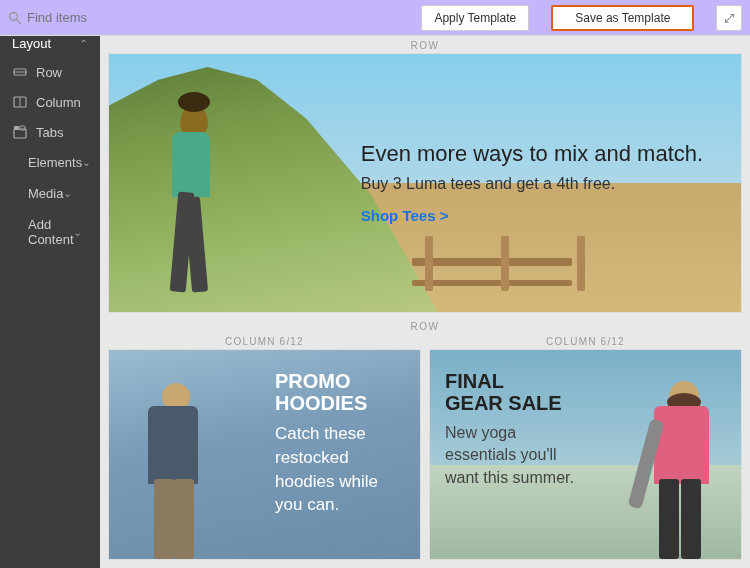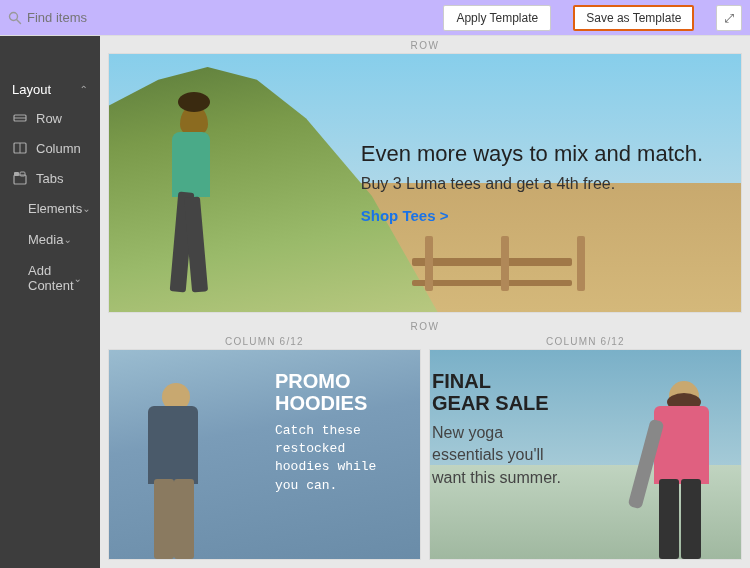--- a/index.html
+++ b/index.html
@@ -35,21 +35,21 @@
       font-size: 12px;
       padding: 4px 12px;
       cursor: pointer;
       border-radius: 2px;
     }
     .btn-save {
       border: 2px solid #e06010;
       background: #fff;
       color: #333;
       font-size: 12px;
-      padding: 4px 11px;
+      padding: 4px 22px;
       cursor: pointer;
       border-radius: 2px;
       font-weight: 500;
     }
     .btn-expand {
       border: 1px solid #ccc;
       background: #fff;
       color: #555;
       font-size: 12px;
       padding: 4px 7px;
@@ -71,25 +71,24 @@
       color: #ccc;
       font-size: 13px;
       display: flex;
       flex-direction: column;
       flex-shrink: 0;
     }
     .sidebar-section-header {
       display: flex;
       align-items: center;
       justify-content: space-between;
-      padding: 10px 12px 6px 12px;
+      padding: 0 12px 6px 12px;
       color: #fff;
       font-size: 13px;
       font-weight: 500;
-      margin-top: 36px;
     }
     .sidebar-section-header .chevron {
       font-size: 10px;
       color: #aaa;
     }
     .sidebar-item {
       display: flex;
       align-items: center;
       padding: 7px 12px;
       cursor: pointer;
@@ -254,40 +253,39 @@
     }
     .panel-title-white {
       font-size: 20px;
       font-weight: 900;
       color: #fff;
       line-height: 1.1;
       text-transform: uppercase;
       margin-bottom: 8px;
     }
     .panel-subtitle {
-      font-size: 13px;
+      font-size: 17px;
       color: #fff;
       line-height: 1.4;
       max-width: 130px;
-      font-family: Liberation Mono, monospace;
     }
 
     
     .panel-gear {
       background: linear-gradient(135deg, #c8dce8 0%, #b8ccd8 50%, #d0dce8 100%);
     }
     .panel-bg-gear {
       position: absolute;
       inset: 0;
       background: linear-gradient(160deg, #c5d8e4 0%, #a8c0cc 100%);
     }
     .panel-text-gear {
       position: absolute;
       top: 20px;
-      left: 2px;
+      left: 15px;
       text-align: left;
       z-index: 2;
     }
     .panel-title-dark {
       font-size: 20px;
       font-weight: 900;
       color: #222;
       line-height: 1.1;
       text-transform: uppercase;
       margin-bottom: 8px;

